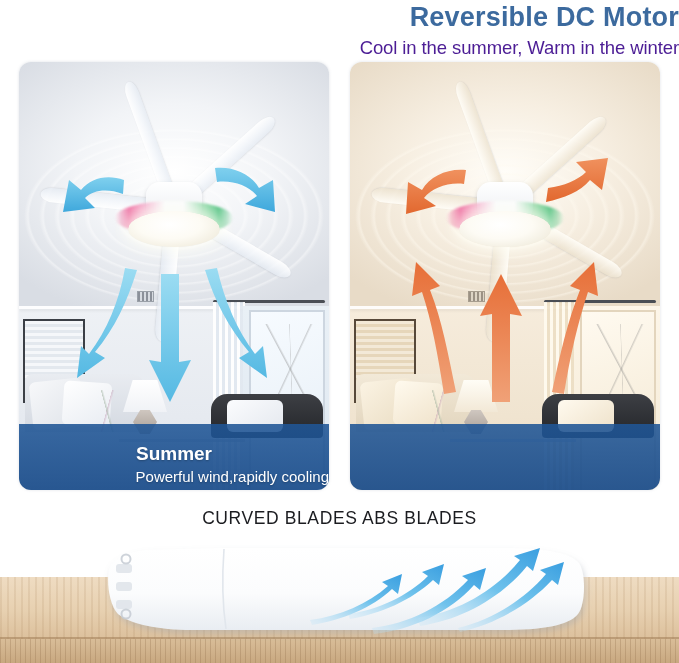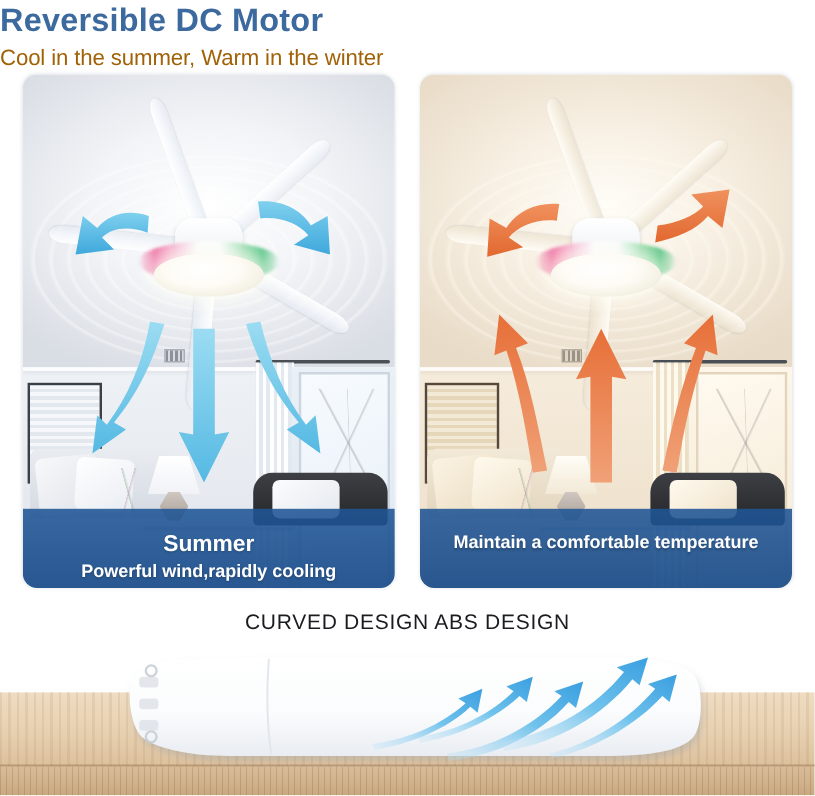--- a/index.html
+++ b/index.html
@@ -11,32 +11,32 @@
     background: #ffffff;
     font-family: "Liberation Sans", sans-serif;
     overflow: hidden;
     position: relative;
   }
 
   
   .header {
     width: 100%;
     padding-top: 2px;
-    text-align: left;
+    text-align: right;
   }
   .main-title {
     font-size: 27px;
     font-weight: bold;
     color: #3c6a9e;
     letter-spacing: 0.2px;
     line-height: 30px;
   }
   .sub-title {
     font-size: 18.5px;
-    color: #a16207;
+    color: #4c1d95;
     line-height: 26px;
     margin-top: 3px;
     letter-spacing: -0.1px;
   }
 
   
   .panels {
     position: absolute;
     top: 62px;
     left: 0;
@@ -262,23 +262,24 @@
     padding-top: 18px;
   }
   .caption-title {
     font-size: 19px;
     font-weight: bold;
     line-height: 24px;
     text-shadow: 0 1px 2px rgba(0,0,0,0.25);
   }
   .caption-sub {
     font-size: 15px;
-    font-weight: bold;
+    font-weight: normal;
     line-height: 22px;
     text-shadow: 0 1px 2px rgba(0,0,0,0.25);
+    text-align: right;
   }
 
   
   .sofa-left {
     position: absolute;
     left: 6px; bottom: 58px;
     width: 120px; height: 58px;
     background: linear-gradient(180deg,#e9ecf1 0%, #d4d9e1 100%);
     border-radius: 8px 14px 0 0;
   }
@@ -527,26 +528,25 @@
 
         <path d="M106 330 C 98 292, 92 258, 80 228 L 90 224 L 66 200 L 62 234 L 72 230
                  C 82 260, 88 294, 94 332 Z" fill="url(#orgB)"></path>
 
         <path d="M202 330 C 210 292, 218 258, 230 228 L 220 224 L 244 200 L 248 234 L 238 230
                  C 228 260, 220 294, 214 332 Z" fill="url(#orgB)"></path>
       </svg>
     </div>
 
     <div class="caption">
-      <div class="caption-sub">Maintain a comfortable temperature</div>
     </div>
   </div>
 </div>
 
-<div class="blade-title">CURVED DESIGN ABS DESIGN</div>
+<div class="blade-title">CURVED BLADES ABS BLADES</div>
 
 <div class="blade-photo">
   <div class="wood-top"></div>
   <div class="wood-lip"></div>
   <div class="wood-edge"></div>
 
   <svg class="fanblade-big" viewBox="0 0 550 110">
     <defs>
       <linearGradient id="bladeGrad" x1="0" y1="0" x2="0" y2="1">
         <stop offset="0%" stop-color="#ffffff"></stop>

